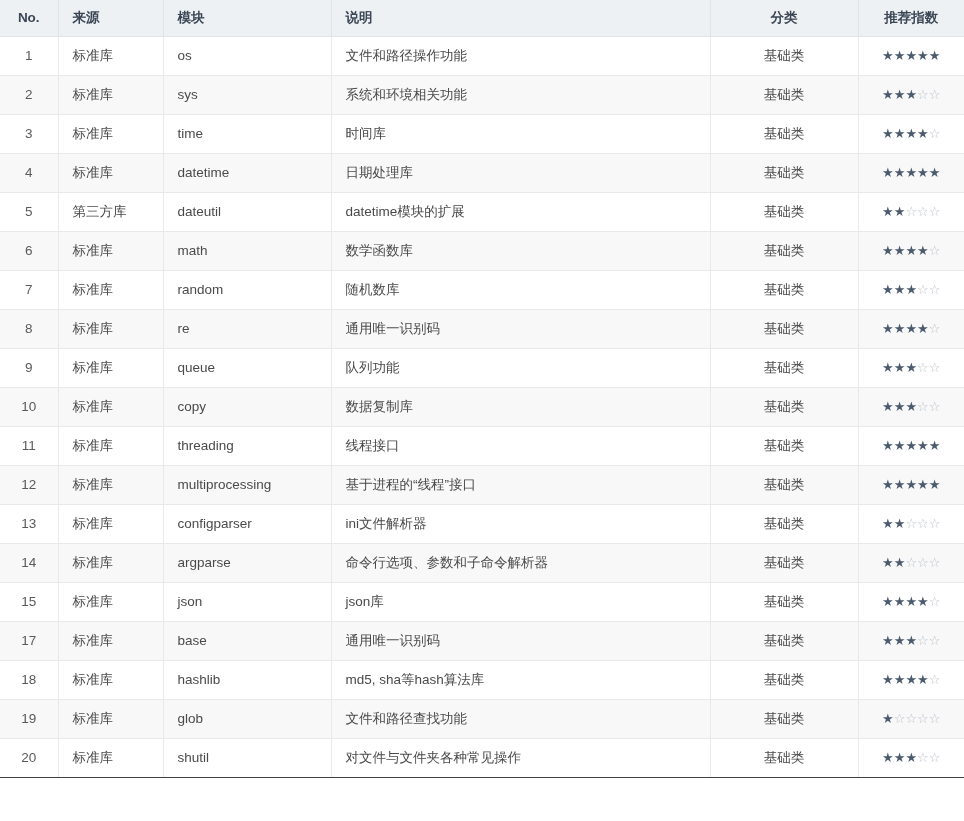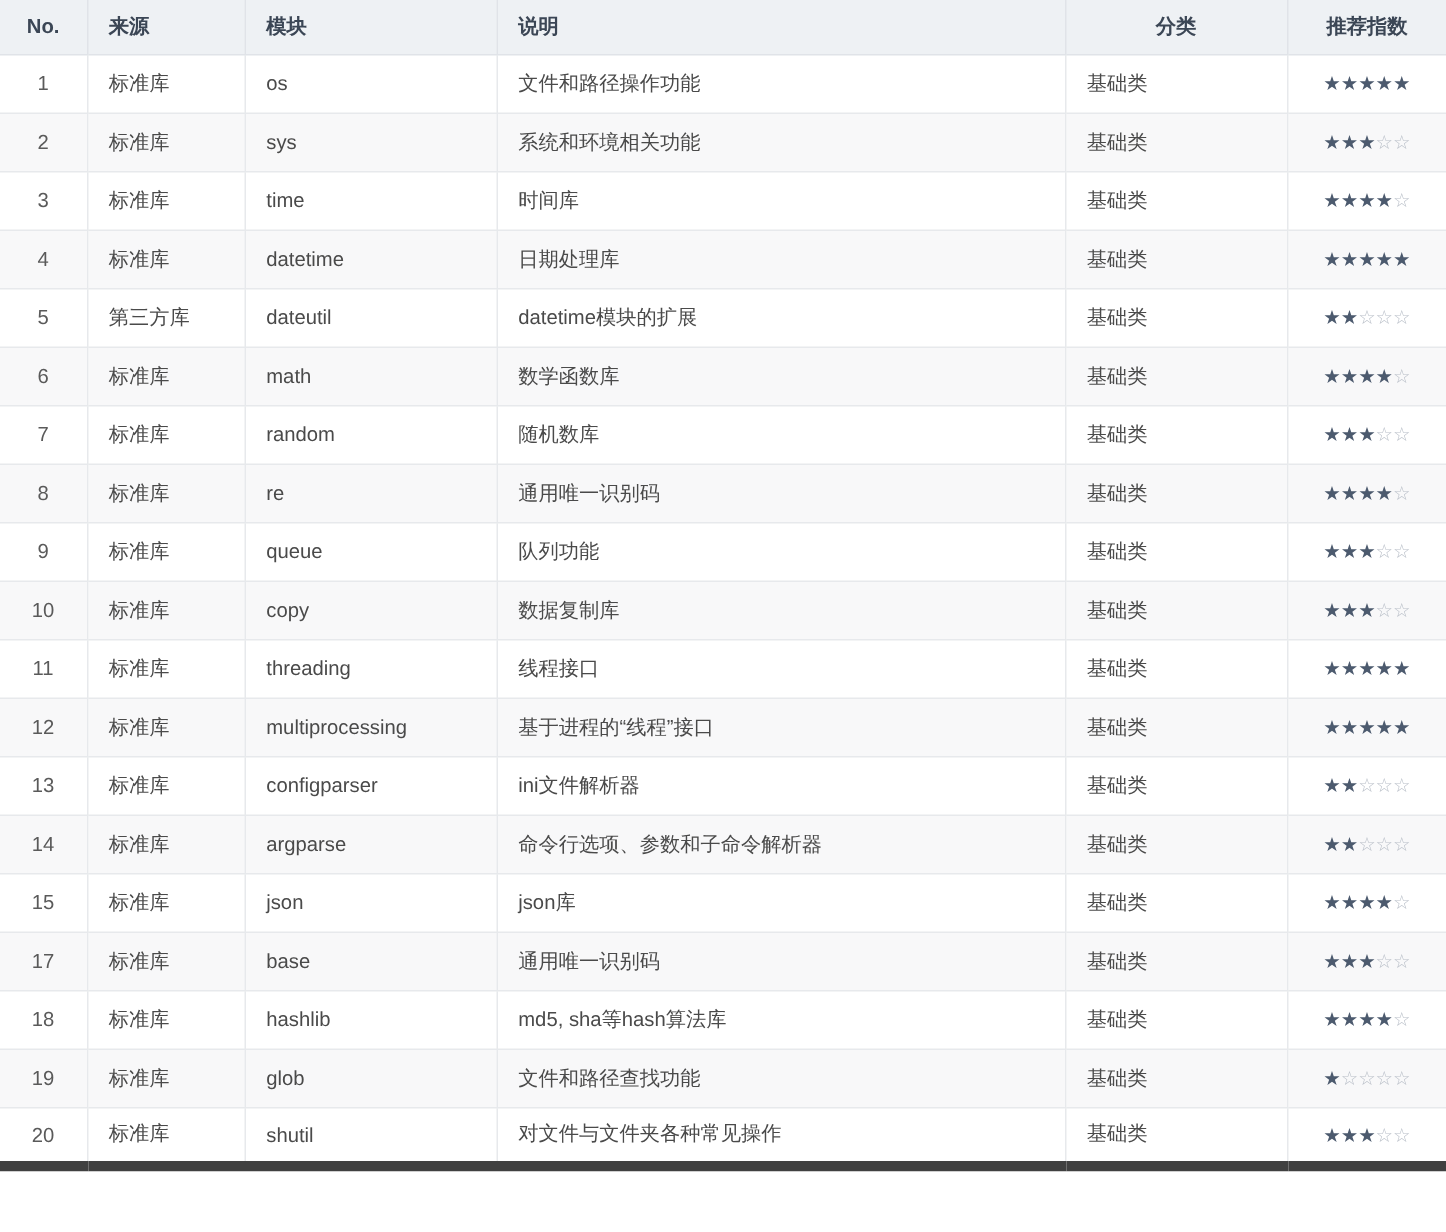--- a/index.html
+++ b/index.html
@@ -62,31 +62,31 @@
     box-sizing: border-box;
     color: #4a4a4a;
     font-size: 13.5px;
     vertical-align: middle;
     overflow: hidden;
     white-space: nowrap;
   }
   table.modules tbody td:last-child { border-right: none; }
 
   table.modules tbody td.t-no { text-align: center; color: #5a5a5a; }
-  table.modules tbody td.t-cat { text-align: left; }
+  table.modules tbody td.t-cat { text-align: center; }
   table.modules tbody td.t-stars { text-align: center; padding: 0 6px; }
 
   table.modules tbody tr:nth-child(even) td {
     background: #f8f8f9;
   }
   table.modules tbody tr:nth-child(odd) td {
     background: #ffffff;
   }
   table.modules tbody tr:last-child td {
-    border-bottom: 7px solid #404040;
+    border-bottom: 1px solid #404040;
   }
 
   .stars {
     font-family: "DejaVu Sans", sans-serif;
     font-size: 13px;
     letter-spacing: 0px;
     line-height: 1;
     white-space: nowrap;
   }
   .stars .s-on  { color: #4c5a6e; }

